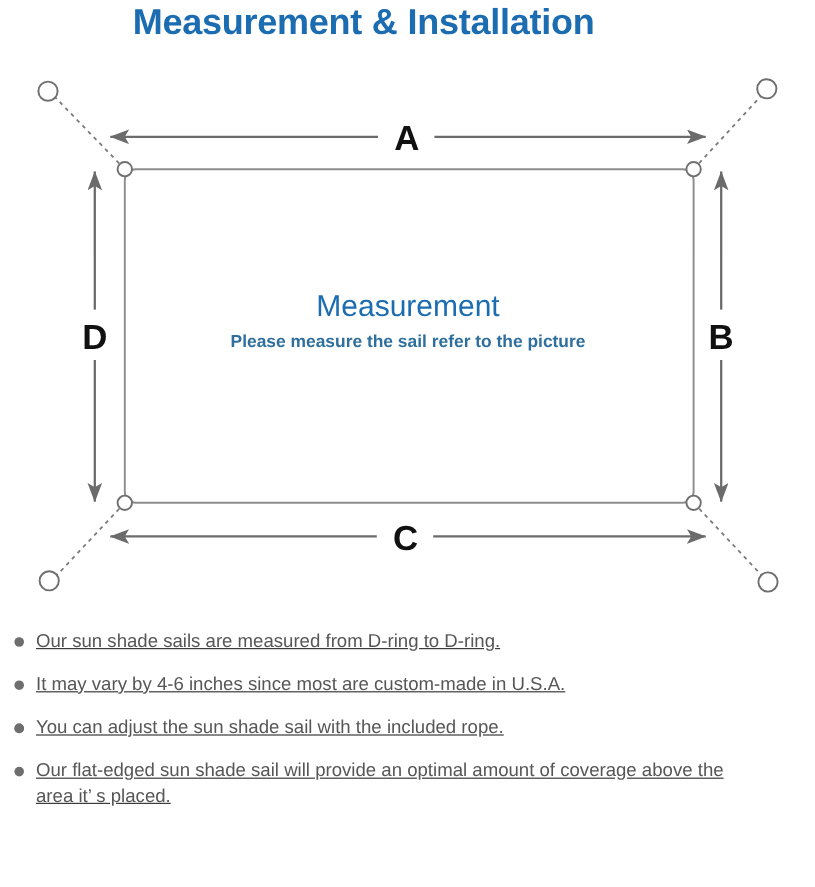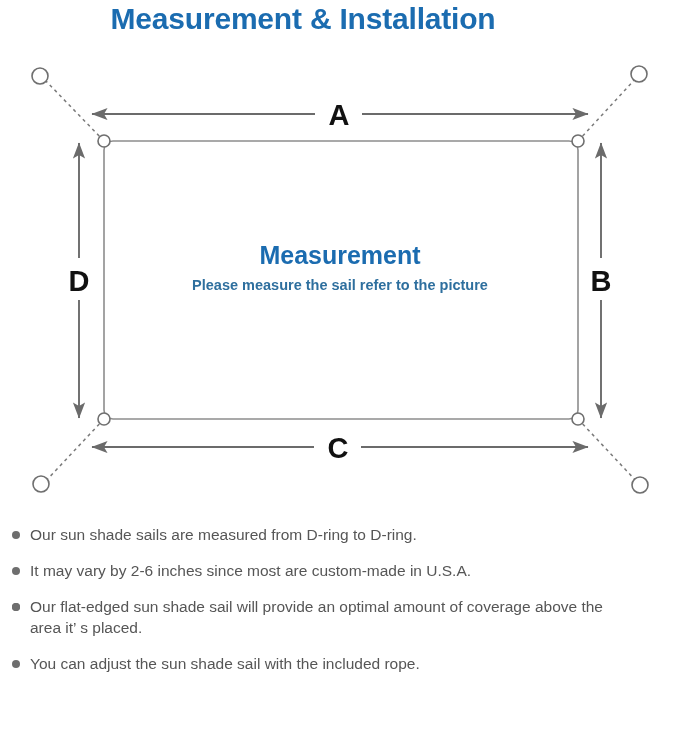--- a/index.html
+++ b/index.html
@@ -47,40 +47,41 @@
   .sail-caption {
     position: absolute;
     left: 120px;
     top: 192px;
     width: 440px;
     text-align: center;
     pointer-events: none;
   }
   .sail-caption .cap-main {
     font-size: 25px;
-    font-weight: bold;
+    font-weight: normal;
     color: #1b6cb0;
     line-height: 30px;
     white-space: nowrap;
   }
   .sail-caption .cap-sub {
     font-size: 14.5px;
     color: #2e6f9e;
     line-height: 22px;
     margin-top: 4px;
     white-space: nowrap;
     font-weight: bold;
   }
 
   
   .notes {
     position: absolute;
     left: 0;
     top: 524px;
     width: 612px;
+    text-decoration: underline;
   }
   .note-item {
     position: relative;
     padding-left: 30px;
     padding-right: 6px;
     margin-bottom: 15px;
     font-size: 15.5px;
     line-height: 21px;
     color: #565656;
   }
@@ -151,26 +152,26 @@
   </div>
 </div>
 
 <div class="notes">
   <div class="note-item">
     <span class="note-bullet"></span>
     <span>Our sun shade sails are measured from D-ring to D-ring.</span>
   </div>
   <div class="note-item">
     <span class="note-bullet"></span>
-    <span>It may vary by 2-6 inches since most are custom-made in U.S.A.</span>
+    <span>It may vary by 4-6 inches since most are custom-made in U.S.A.</span>
   </div>
   <div class="note-item">
     <span class="note-bullet"></span>
   </div>
   <div class="note-item">
     <span class="note-bullet"></span>
-    <span>Our flat-edged sun shade sail will provide an optimal amount of coverage above the area it’ s placed.</span>
+    <span>You can adjust the sun shade sail with the included rope.</span>
   </div>
   <div class="note-item">
     <span class="note-bullet"></span>
-    <span>You can adjust the sun shade sail with the included rope.</span>
+    <span>Our flat-edged sun shade sail will provide an optimal amount of coverage above the area it’ s placed.</span>
   </div>
 </div>
 
 </body></html>

